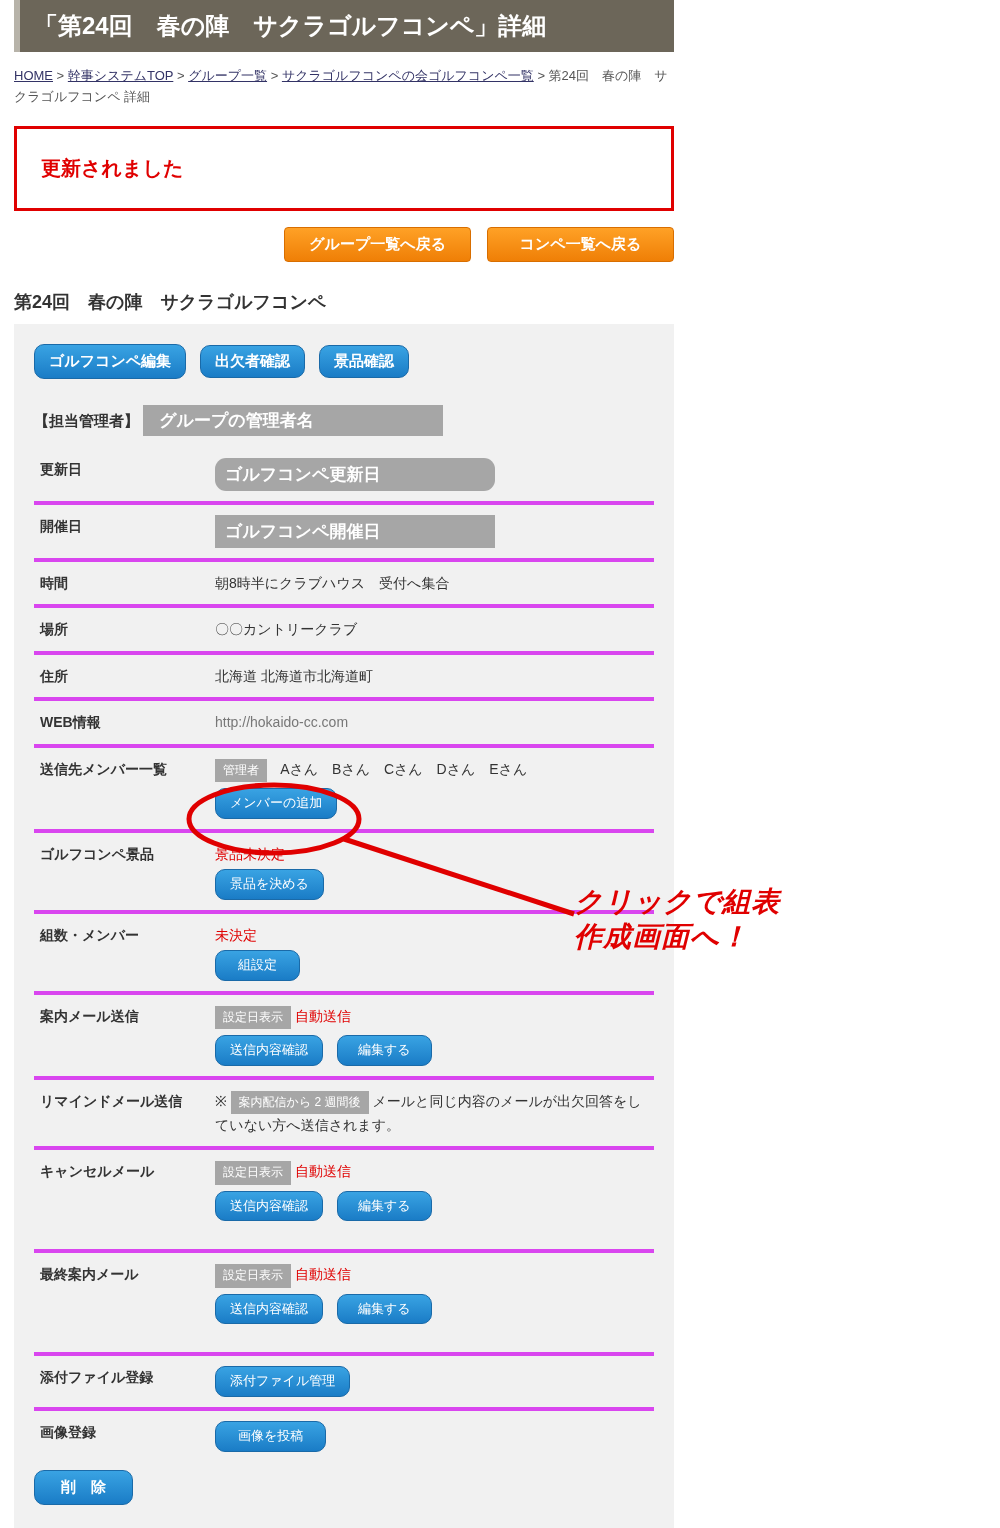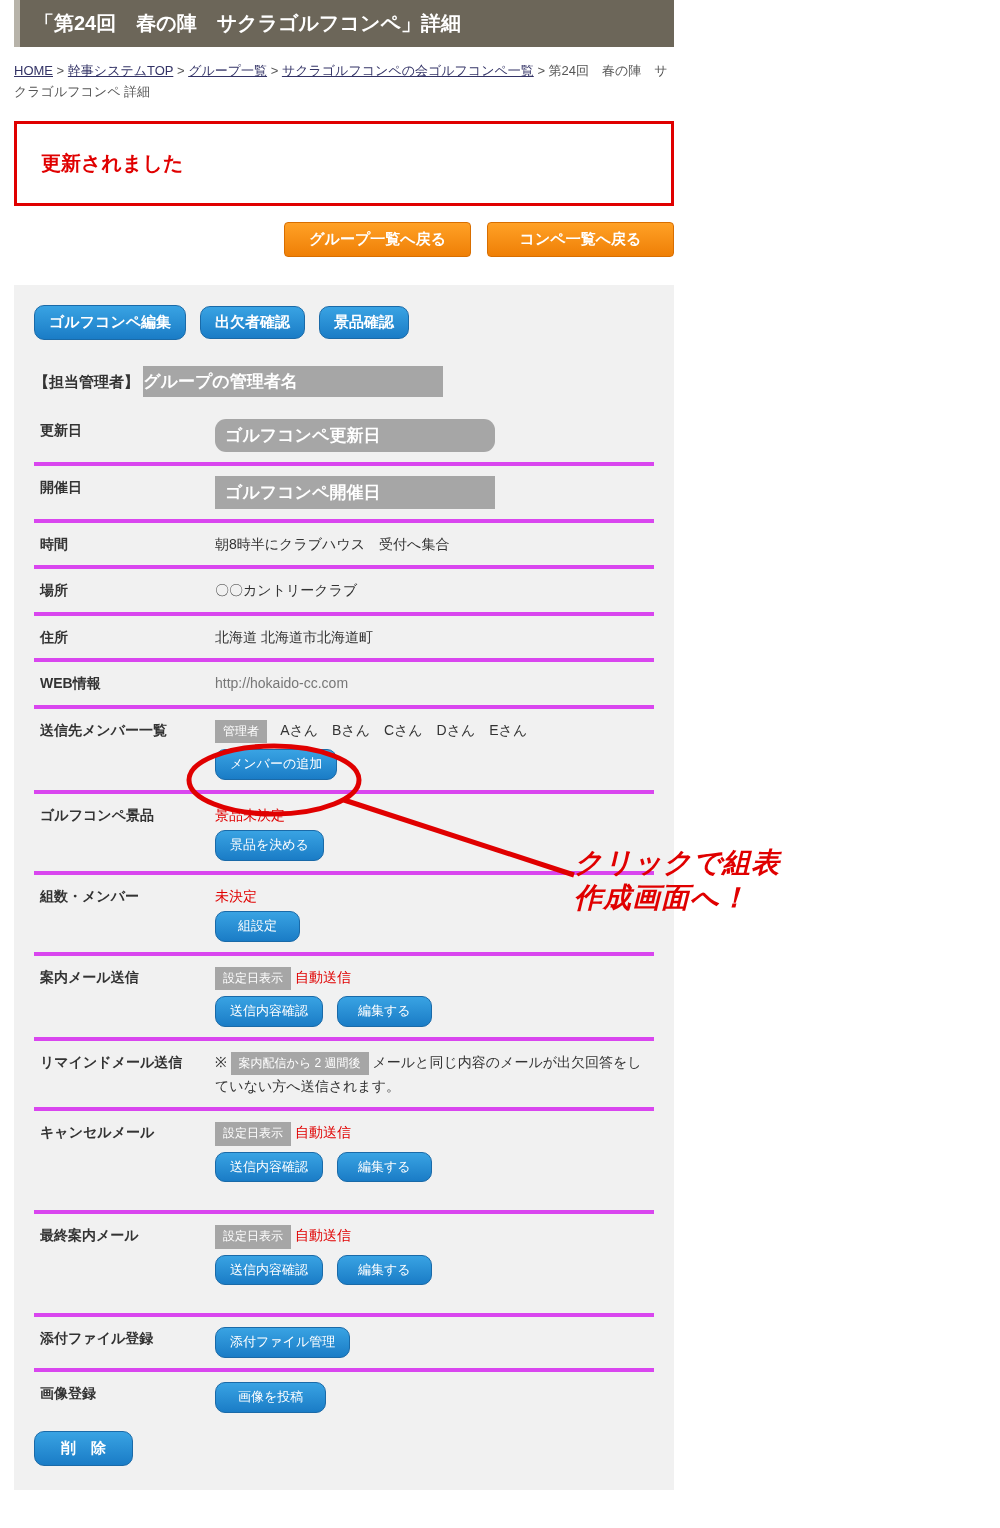--- a/index.html
+++ b/index.html
@@ -9,21 +9,21 @@
     font-size: 14px;
     color: #333;
   }
   .wrap { width: 660px; margin: 0 0 0 14px; position: relative; }
 
   .page-title-bar {
     background: #6c6659;
     color: #fff;
     border-left: 6px solid #b7b3a9;
     padding: 10px 14px;
-    font-size: 20px;
+    font-size: 24px;
     font-weight: bold;
   }
 
   .breadcrumb {
     font-size: 13px;
     color: #555;
     margin: 14px 0 18px 0;
     line-height: 1.6;
   }
   .breadcrumb a { color: #336; text-decoration: underline; }
@@ -89,21 +89,21 @@
   .admin-row { margin-bottom: 12px; font-size: 15px; font-weight: bold; }
   .gray-label {
     display: inline-block;
     background: #a6a6a6;
     color: #fff;
     font-weight: bold;
     font-size: 15px;
     padding: 3px 10px;
     min-width: 140px;
   }
-  .gray-label.big { font-size: 17px; padding: 4px 0; }
+  .gray-label.big { font-size: 17px; padding: 4px 16px; }
   .gray-tag {
     display: inline-block;
     background: #a6a6a6;
     color: #fff;
     font-size: 12px;
     padding: 2px 8px;
   }
 
   table.detail {
     width: 100%;
@@ -174,20 +174,21 @@
 
   <div class="flash-box">
     <div class="flash-text">更新されました</div>
   </div>
 
   <div class="nav-row">
     <span class="orange-btn">グループ一覧へ戻る</span>
     <span class="orange-btn">コンペ一覧へ戻る</span>
   </div>
 
+  <div class="section-heading">第24回　春の陣　サクラゴルフコンペ</div>
 
   <div class="panel">
 
     <div class="top-actions">
       <span class="blue-btn wide">ゴルフコンペ編集</span>
       <span class="blue-btn">出欠者確認</span>
       <span class="blue-btn">景品確認</span>
     </div>
 
     <div class="admin-row">

